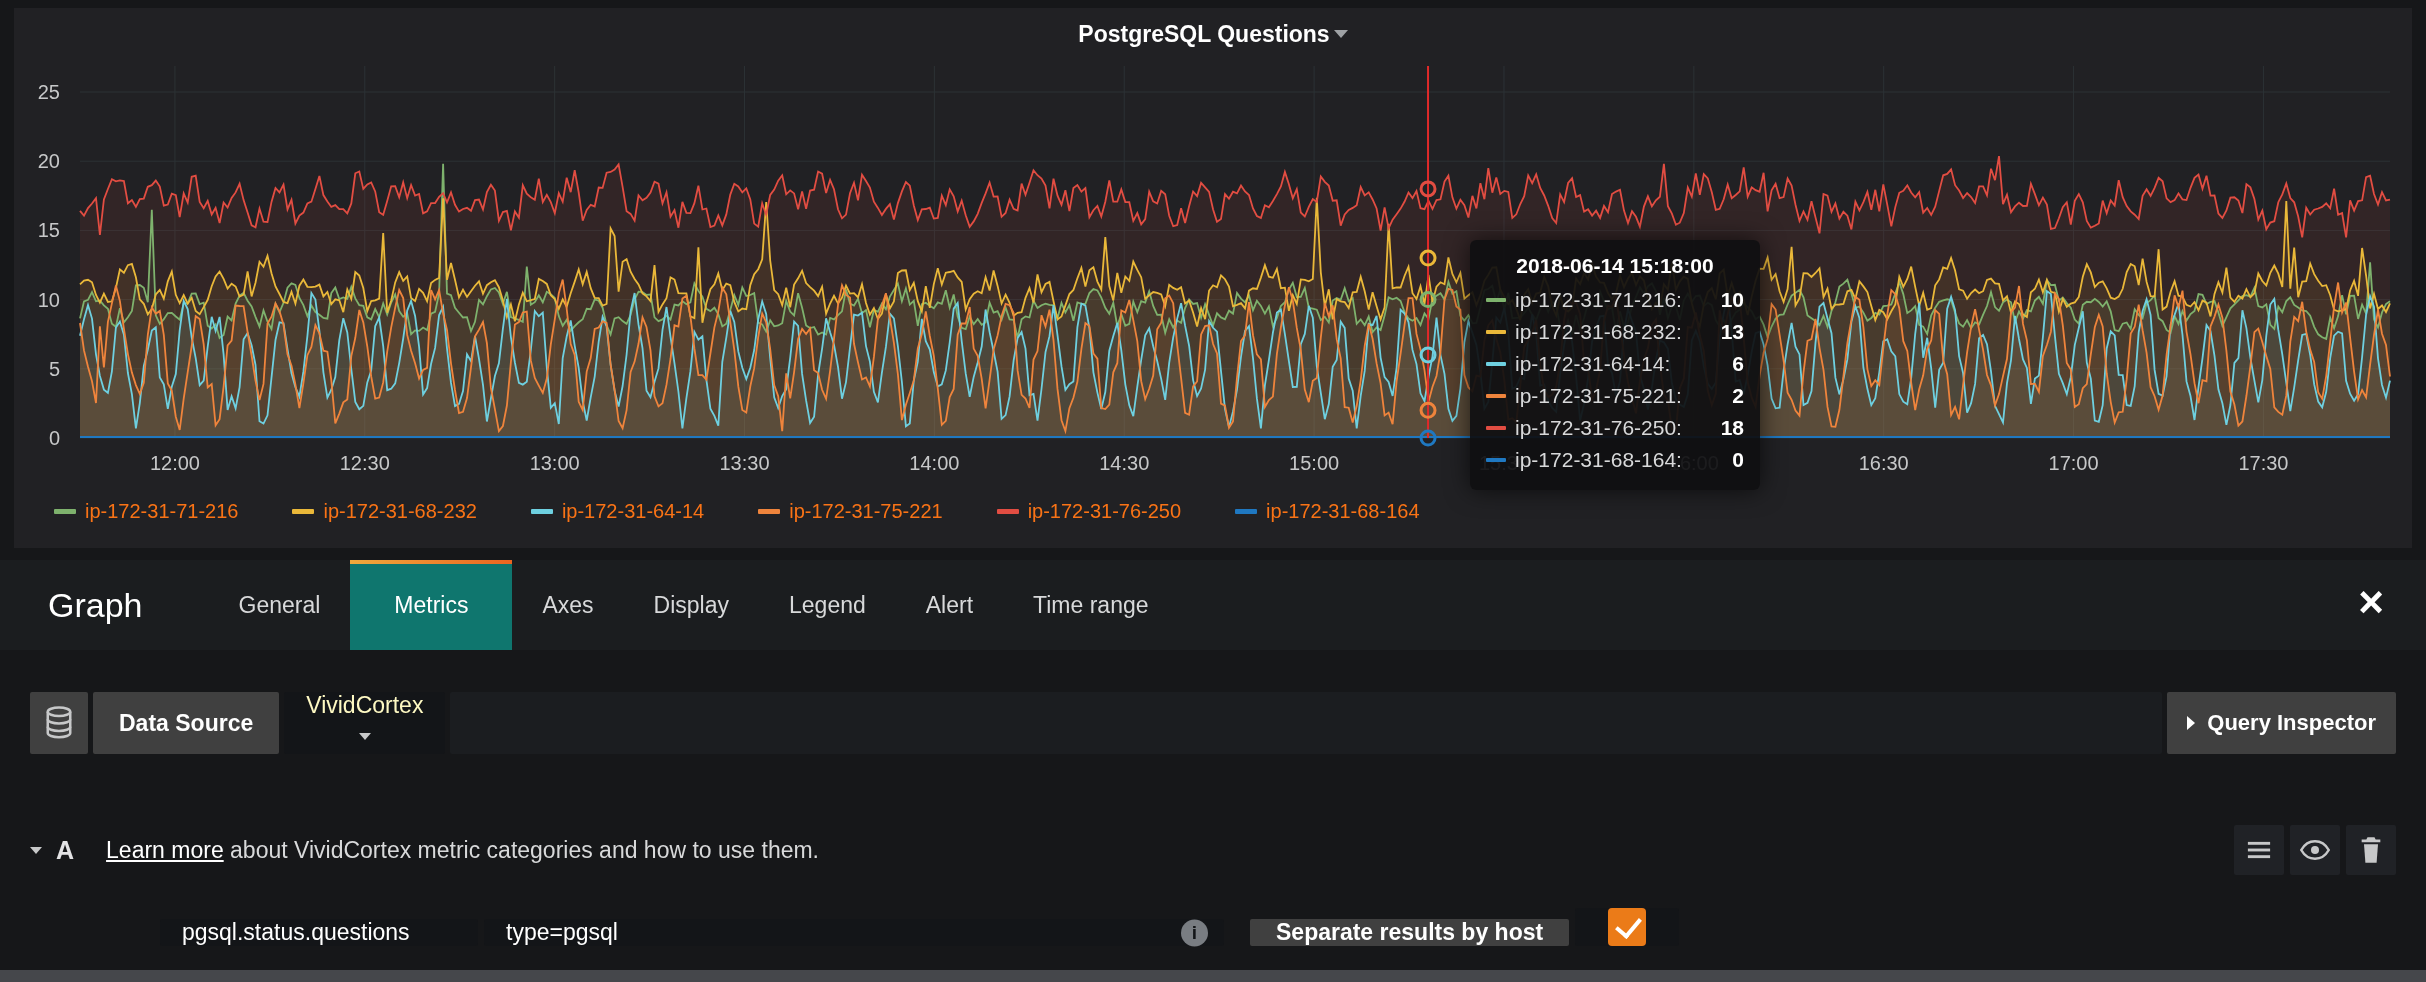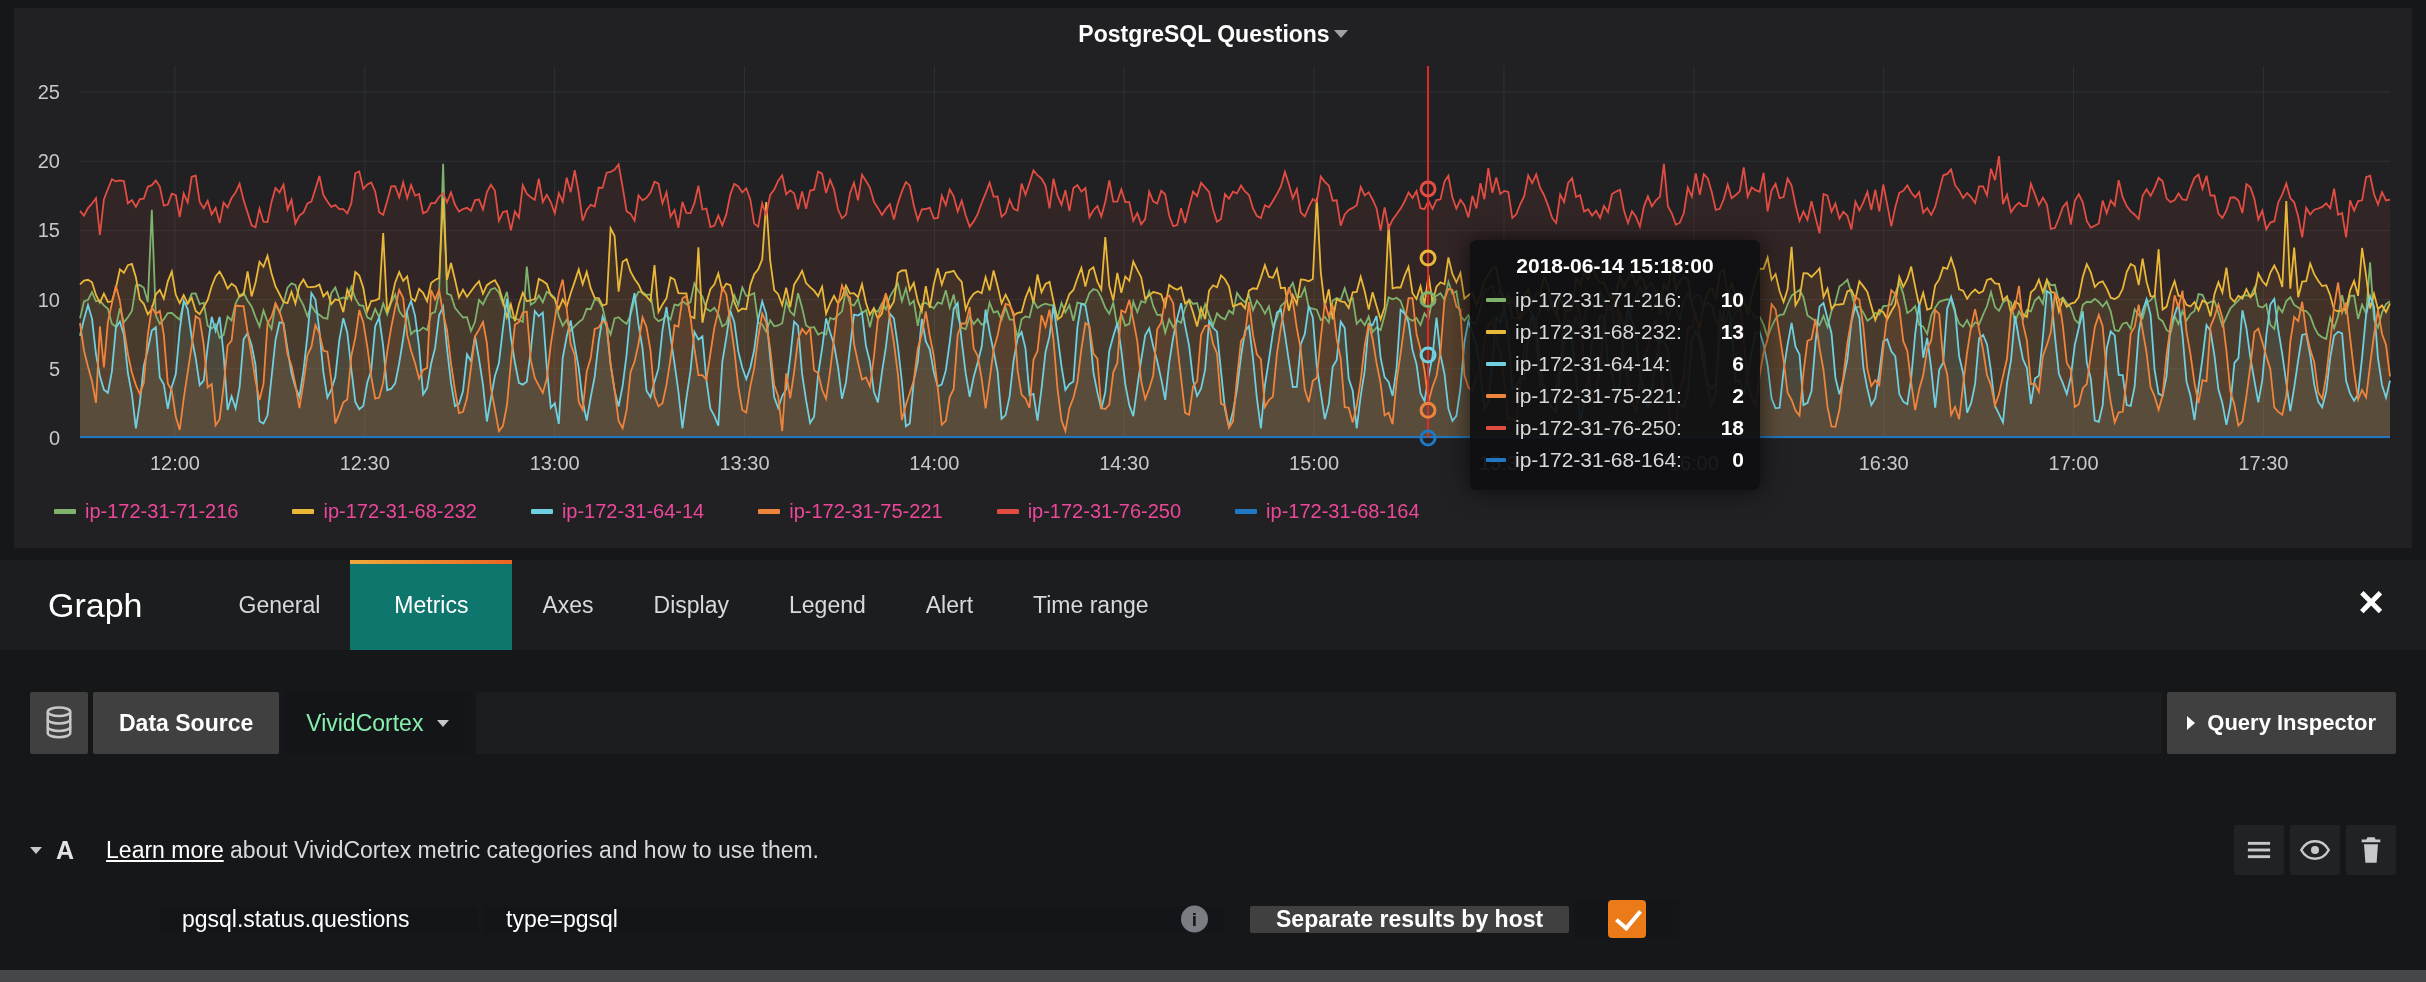--- a/index.html
+++ b/index.html
@@ -23,56 +23,56 @@
     position: absolute; left: 1456px; top: 232px; width: 290px;
     background: rgba(15,15,17,0.93); border-radius: 6px; padding: 14px 16px 10px 16px;
     box-shadow: 0 0 24px rgba(0,0,0,0.65); font-size: 21px; z-index: 5;
   }
   .tooltip-title { text-align: center; color: #ffffff; font-weight: bold; margin-bottom: 10px; }
   .tooltip-row { display: flex; align-items: center; gap: 9px; margin-bottom: 8px; line-height: 24px; }
   .tooltip-swatch { width: 20px; height: 4px; border-radius: 1px; flex: none; }
   .tooltip-name { color: #d8d9da; }
   .tooltip-value { margin-left: auto; color: #ffffff; font-weight: bold; }
 
-  .legend { position: absolute; left: 40px; top: 492px; display: flex; align-items: center; font-size: 20px; color: #ec4899; }
+  .legend { position: absolute; left: 40px; top: 492px; display: flex; align-items: center; font-size: 20px; color: #f97316; }
   .legend-item { display: flex; align-items: center; gap: 9px; margin-right: 54px; cursor: pointer; white-space: nowrap; }
   .legend-swatch { width: 22px; height: 5px; border-radius: 1px; }
 
   
   .tabbar { position: absolute; left: 0; top: 560px; width: 2426px; height: 90px; background: #1b1d1f; display: flex; align-items: stretch; }
   .editor-title { font-size: 34px; color: #ffffff; line-height: 90px; margin-left: 48px; margin-right: 66px; font-weight: 400; }
   .tabs { display: flex; align-items: stretch; }
   .tab { line-height: 90px; padding: 0 30px; font-size: 23px; color: #d8d9da; cursor: pointer; position: relative; }
   .tab.active { background: #0f766e; color: #ffffff; padding: 0 44px; }
   .tab.active::before { content: ""; position: absolute; left: 0; right: 0; top: 0; height: 4px; background: linear-gradient(90deg, #f0a93c, #eb6420); }
   .close-btn { position: absolute; right: 42px; top: 0; line-height: 84px; font-size: 44px; color: #ffffff; cursor: pointer; font-weight: bold; }
 
   
   .editor-body { position: absolute; left: 0; top: 650px; width: 2426px; bottom: 0; background: #161719; }
   .seg { display: flex; align-items: center; background: #404040; border-radius: 2px; }
 
   .ds-row { position: absolute; left: 30px; right: 30px; top: 42px; height: 62px; display: flex; gap: 5px; }
   .seg-icon { width: 58px; justify-content: center; }
   .seg-label { padding: 0 26px; font-size: 23px; font-weight: 600; color: #ffffff; white-space: nowrap; }
-  .seg-select { background: #131518; padding: 0 22px; gap: 14px; font-size: 23px; color: #86efac; cursor: pointer; }
+  .seg-select { background: #131518; padding: 0 22px; gap: 14px; font-size: 23px; color: #fef9c3; cursor: pointer; flex-direction: column; }
   .seg-fill { flex: 1; background: #1b1d20; }
   .seg-qi { padding: 0 20px; gap: 12px; font-size: 22px; font-weight: 600; color: #ffffff; cursor: pointer; white-space: nowrap; }
   .caret-right { width: 0; height: 0; border-top: 7px solid transparent; border-bottom: 7px solid transparent; border-left: 8px solid #ffffff; }
   .caret-down-sm { width: 0; height: 0; border-left: 6px solid transparent; border-right: 6px solid transparent; border-top: 7px solid #c7c8c9; }
 
   .qh-row { position: absolute; left: 30px; right: 30px; top: 174px; height: 52px; display: flex; align-items: center; }
   .q-caret { margin-right: 14px; cursor: pointer; }
   .q-letter { font-size: 25px; font-weight: bold; color: #e3e3e5; margin-right: 32px; cursor: pointer; }
   .q-help { font-size: 23px; }
   .q-help .link { color: #ffffff; text-decoration: underline; cursor: pointer; }
   .q-help .rest { color: #d8d9da; }
   .qh-spacer { flex: 1; }
   .icon-btn { width: 50px; height: 50px; background: #202226; display: flex; align-items: center; justify-content: center; margin-left: 6px; cursor: pointer; border-radius: 2px; }
 
-  .qi-row { position: absolute; left: 160px; right: 30px; top: 242px; height: 54px; display: flex; align-items: center; }
+  .qi-row { position: absolute; left: 160px; right: 30px; top: 242px; height: 54px; display: flex; align-items: flex-end; }
   .input-box { background: #131518; border-radius: 3px; display: flex; align-items: center; padding: 0 22px; font-size: 23px; color: #ffffff; }
   .metric-box { width: 318px; margin-right: 6px; }
   .filter-box { width: 740px; position: relative; padding-right: 62px; margin-right: 26px; }
   .info-icon { position: absolute; right: 16px; top: 50%; transform: translateY(-50%); width: 27px; height: 27px; border-radius: 50%; background: #797d82; color: #131518; font-weight: bold; font-size: 19px; display: flex; align-items: center; justify-content: center; cursor: pointer; }
   .sep-label { margin-right: 6px; }
   .checkbox-seg { width: 104px; background: #131518; display: flex; align-items: center; justify-content: center; margin-right: 6px; border-radius: 3px; }
   .checkbox { width: 38px; height: 38px; background: #eb7b18; border-radius: 4px; position: relative; cursor: pointer; display: inline-block; }
   .checkbox::after { content: ""; position: absolute; left: 13px; top: 5px; width: 11px; height: 20px; border: solid #ffffff; border-width: 0 4px 4px 0; transform: rotate(40deg); }
   .qi-fill { flex: 1; background: #191b1e; border-radius: 3px; }
 

